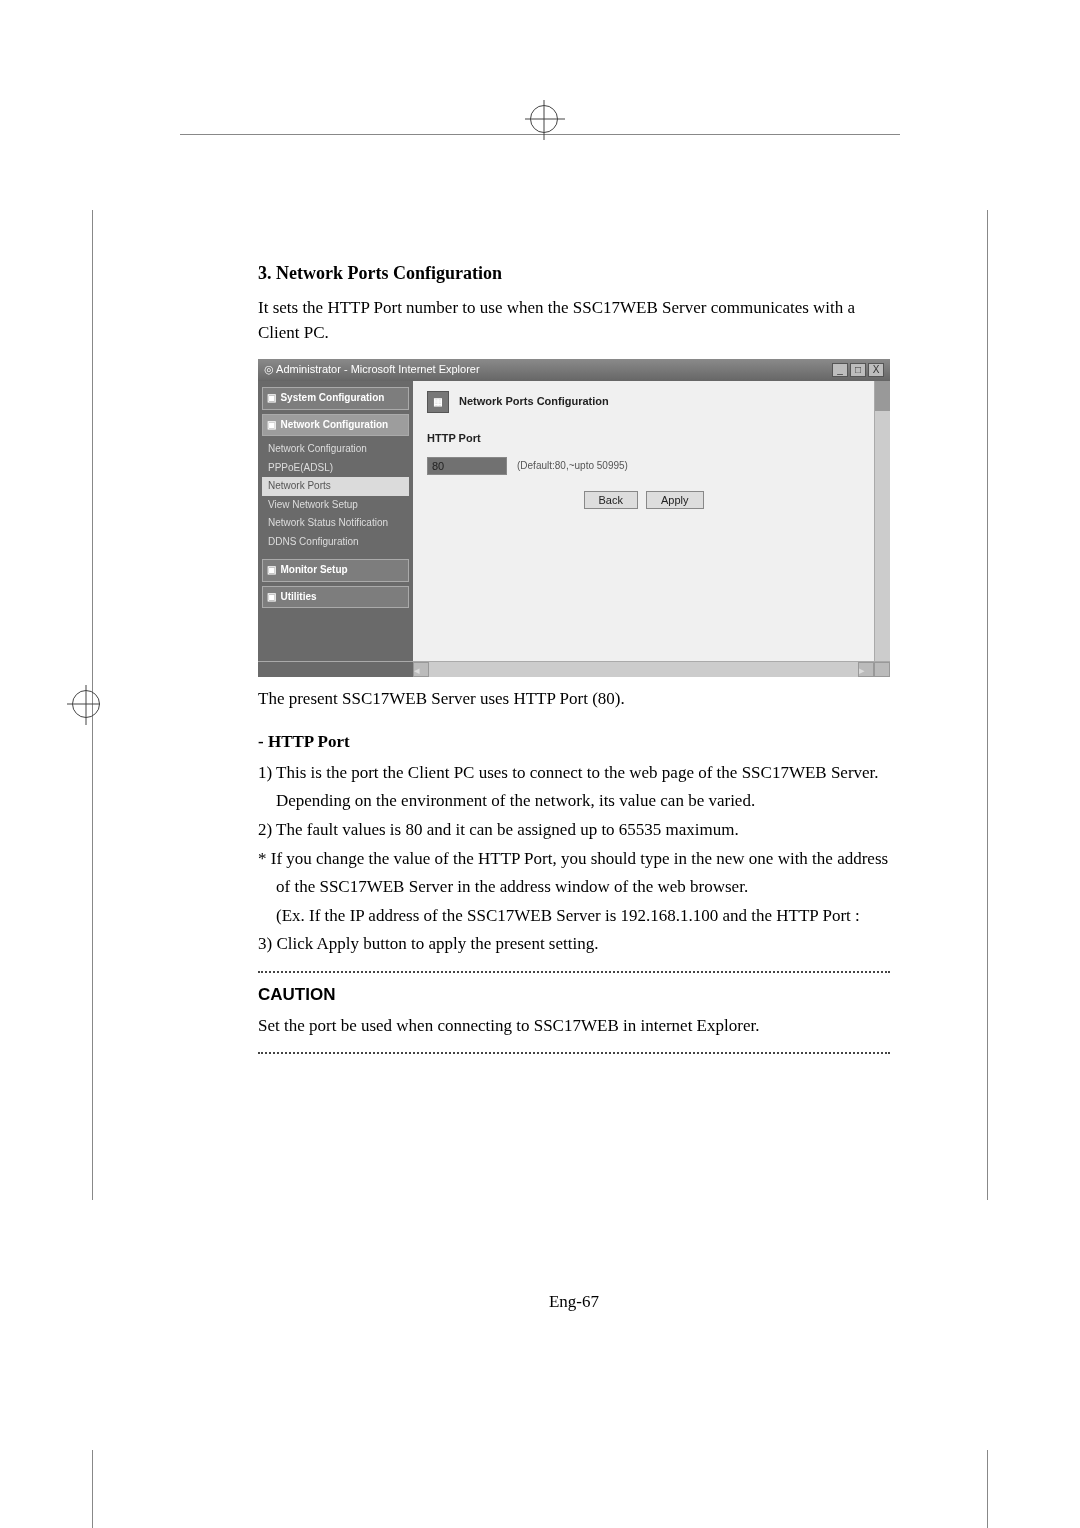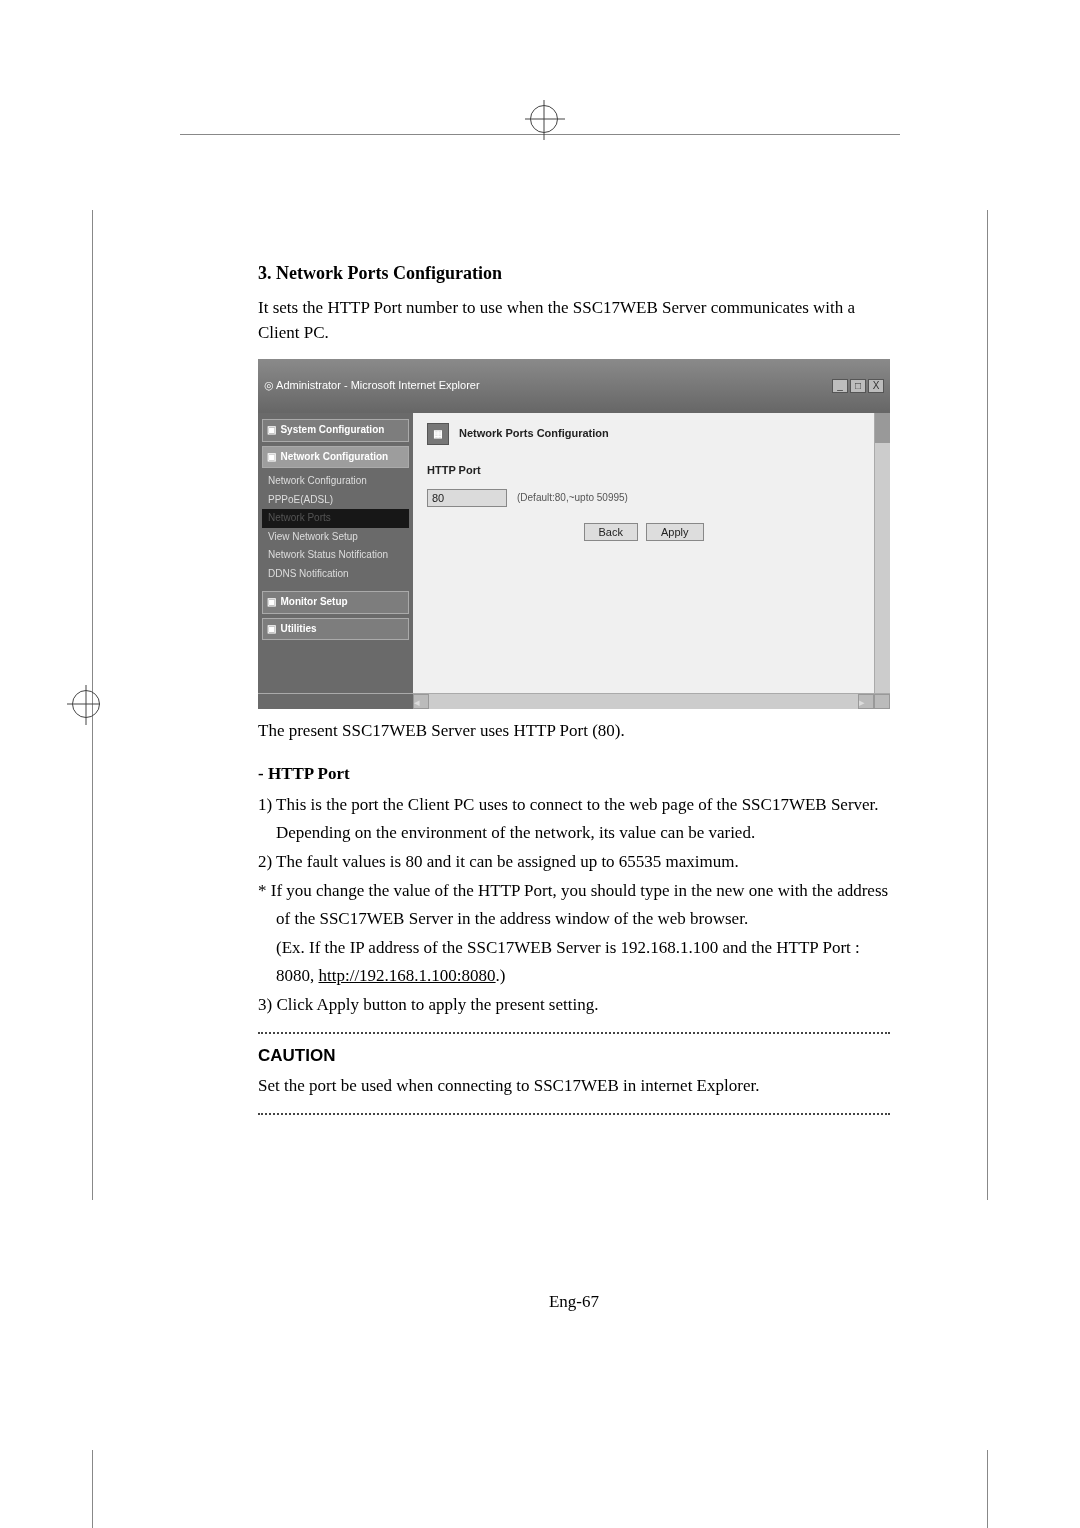--- a/index.html
+++ b/index.html
@@ -71,21 +71,21 @@
   margin: 14px 0 10px;
   width: 100%;
   font-family: Tahoma, Arial, sans-serif;
   font-size: 11px;
   color: #dcdcdc;
   filter: grayscale(1);
 }
 .ie-titlebar {
   background: linear-gradient(#8a8a8a, #666);
   color: #fff;
-  padding: 19px 6px;
+  padding: 3px 6px;
   display: flex;
   justify-content: space-between;
   align-items: center;
 }
 .ie-titlebar .wc { display: flex; gap: 2px; }
 .ie-titlebar .wc span {
   width: 16px; height: 14px;
   background: #bdbdbd; border: 1px solid #555;
   display: inline-flex; align-items: center; justify-content: center;
   font-size: 10px; color: #333;
@@ -97,31 +97,31 @@
 }
 .ie-side .grp {
   background: #7d7d7d; border: 1px solid #aaa;
   padding: 3px 4px; margin-bottom: 4px; color: #fff; font-weight: bold;
   display: flex; align-items: center; gap: 4px;
 }
 .ie-side .sel { background: #9d9d9d; }
 .ie-side .item {
   padding: 2px 2px 2px 6px; color: #ddd;
 }
-.ie-side .item.active { color: #c0392b; background: #0f172a; }
+.ie-side .item.active { color: #c0392b; background: #fde047; }
 .ie-main { flex: 1; background: #f0f0f0; padding: 10px 14px; color: #222; }
 .ie-main-title { display: flex; align-items: center; gap: 10px; font-weight: bold; color: #222; margin-bottom: 18px; }
 .ie-ico {
   width: 22px; height: 22px; background: #777; border: 1px solid #555;
   display: inline-flex; align-items: center; justify-content: center; color: #fff; font-size: 10px;
 }
 .ie-row { display: flex; align-items: center; gap: 10px; margin: 10px 0; }
 .ie-input {
   width: 80px; padding: 2px 4px; font-family: inherit; font-size: 11px;
-  background: #fde047; border: 1px solid #888; color: #222;
+  background: #ec4899; border: 1px solid #888; color: #222;
 }
 .ie-hint { color: #555; font-size: 10px; }
 .ie-btn {
   padding: 2px 14px; background: #ddd; border: 1px solid #888;
   font-size: 11px; color: #222;
 }
 .ie-btns { display: flex; gap: 8px; justify-content: center; margin-top: 16px; }
 .ie-scrollbar { width: 16px; background: #ccc; border-left: 1px solid #aaa; position: relative; }
 .ie-scrollbar .thumb { position: absolute; top: 0; left: 0; right: 0; height: 30px; background: #999; }
 .ie-hscroll { height: 16px; background: #ccc; border-top: 1px solid #aaa; display: flex; }
@@ -175,21 +175,21 @@
           </div>
           <div class="grp sel">
             <span>▣</span>
             <span>Network Configuration</span>
           </div>
           <div class="item">Network Configuration</div>
           <div class="item">PPPoE(ADSL)</div>
           <div class="item active">Network Ports</div>
           <div class="item">View Network Setup</div>
           <div class="item">Network Status Notification</div>
-          <div class="item">DDNS Notification</div>
+          <div class="item">DDNS Configuration</div>
           <div style="height:8px"></div>
           <div class="grp">
             <span>▣</span>
             <span>Monitor Setup</span>
           </div>
           <div class="grp">
             <span>▣</span>
             <span>Utilities</span>
           </div>
         </div>
@@ -223,23 +223,20 @@
 
     <p class="para">The present SSC17WEB Server uses HTTP Port (80).</p>
 
     <h3 class="sub">- HTTP Port</h3>
     <p class="para">1) This is the port the Client PC uses to connect to the web page of the SSC17WEB Server.</p>
     <p class="para indent">Depending on the environment of the network, its value can be varied.</p>
     <p class="para">2) The fault values is 80 and it can be assigned up to 65535 maximum.</p>
     <p class="para">* If you change the value of the HTTP Port, you should type in the new one with the address</p>
     <p class="para indent">of the SSC17WEB Server in the address window of the web browser.</p>
     <p class="para indent">(Ex. If the IP address of the SSC17WEB Server is 192.168.1.100 and the HTTP Port :</p>
-    <p class="para indent">
-      <span>8080, </span><a class="url">http://192.168.1.100:8080</a><span>.)</span>
-    </p>
     <p class="para">3) Click Apply button to apply the present setting.</p>
 
     <hr class="dashed-rule">
     <h3 class="caution">CAUTION</h3>
     <p class="para">Set the port be used when connecting to SSC17WEB in internet Explorer.</p>
     <hr class="dashed-rule">
 
     <div class="footer-page">Eng-67</div>
   </div>
 </div>

